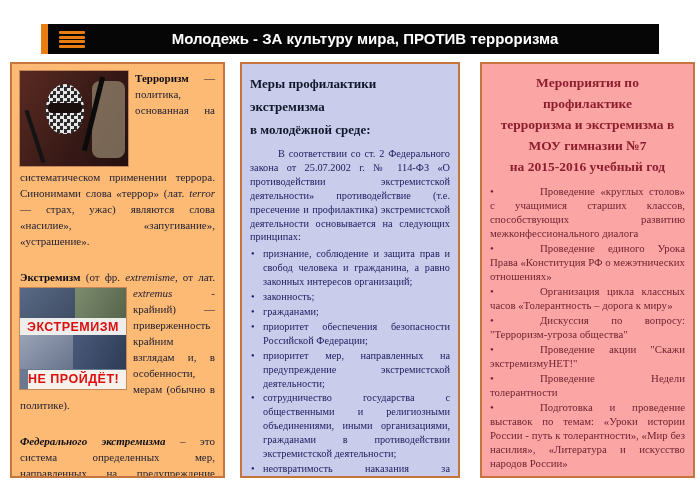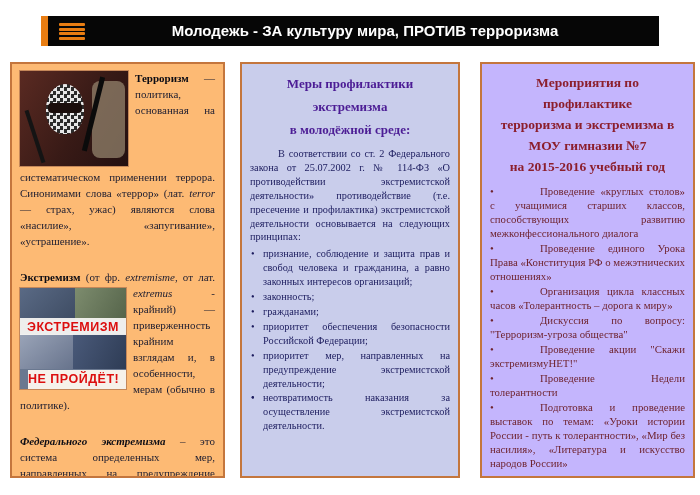--- a/index.html
+++ b/index.html
@@ -1,35 +1,35 @@
 <!DOCTYPE html>
 <html><head>
 <meta charset="utf-8">
 <style>
   html,body{margin:0;padding:0;}
   body{width:700px;height:495px;background:#ffffff;position:relative;overflow:hidden;
        font-family:"Liberation Serif",serif;}
 
   
-  .header{position:absolute;left:41px;top:16px;width:618px;height:30px;background:#060606;}
+  .header{position:absolute;left:41px;top:24px;width:618px;height:30px;background:#060606;}
   .header-accent{position:absolute;left:0;top:0;width:7px;height:30px;background:#e87d12;}
   .hamburger{position:absolute;left:18px;top:7px;width:26px;height:17px;display:flex;
              flex-direction:column;justify-content:space-between;cursor:pointer;}
   .hamburger span{display:block;height:2.8px;background:#e87d12;border-radius:1px;}
   .header-title{position:absolute;left:50px;right:20px;top:0;height:30px;line-height:30px;
                 text-align:center;color:#ffffff;font-family:"Liberation Sans",sans-serif;
                 font-weight:bold;font-size:15px;white-space:nowrap;}
 
   
   .col{position:absolute;top:62px;height:416px;border:2px solid #c4763d;box-sizing:border-box;overflow:hidden;}
   .col1{left:10px;width:215px;background:#fdba74;padding:6px 8px;font-size:11px;line-height:16px;
         color:#1d1d30;text-align:justify;}
   .col2{left:240px;width:220px;background:#c9cdeb;padding:5px 8px;font-size:10.3px;line-height:13.9px;
         color:#1c1c5e;text-align:justify;}
-  .col3{left:480px;width:215px;background:#c4b5fd;padding:6px 8px;font-size:10.8px;line-height:14px;
+  .col3{left:480px;width:215px;background:#fca5a5;padding:6px 8px;font-size:10.8px;line-height:14px;
         color:#6f2430;text-align:justify;}
 
   .b{font-weight:bold;color:#0c0c14;}
   .i{font-style:italic;}
   .bi{font-weight:bold;font-style:italic;color:#0c0c14;}
   p{margin:0;}
   .p-gap{margin-top:20px;}
 
   
   .photo{position:relative;overflow:hidden;box-shadow:0 0 0 1px rgba(90,40,40,.35);}
@@ -49,21 +49,21 @@
   .ex3{left:0;top:46%;width:50%;height:34%;background:linear-gradient(140deg,#9aa4b8,#67738c);}
   .ex4{right:0;top:46%;width:50%;height:34%;background:linear-gradient(115deg,#4a5a7a,#2e3c55);}
   .ex-band1{position:absolute;left:0;top:30%;width:100%;height:17%;background:rgba(250,248,245,.92);
             display:flex;align-items:center;justify-content:center;}
   .ex-band2{position:absolute;left:8px;bottom:0;width:100%;height:19%;background:#f6f1ea;
             display:flex;align-items:center;justify-content:flex-start;}
   .ex-red{color:#dc0f0f;font-family:"Liberation Sans",sans-serif;font-weight:bold;font-size:12.5px;
           letter-spacing:.5px;white-space:nowrap;}
 
   
-  .m-title{text-align:center;font-weight:bold;font-size:13px;color:#4c1d95;line-height:23px;margin:3px 0 6px;}
+  .m-title{text-align:left;font-weight:bold;font-size:13px;color:#0f172a;line-height:23px;margin:3px 0 6px;}
   .m-intro{text-indent:28px;margin-bottom:3px;}
   .m-list{margin:0;padding:0;list-style:none;}
   .m-list li{position:relative;padding-left:13px;margin-bottom:1px;}
   .m-dot{position:absolute;left:1px;top:0;}
 
   
   .r-title{font-weight:bold;font-size:13.5px;color:#8c1f2d;text-align:center;margin:2px 0 7px;}
   .r-title div{line-height:21px;}
   .r-item{margin-bottom:1px;}
   .r-dot{display:inline-block;width:50px;}
@@ -131,21 +131,21 @@
       <li>
       <span class="m-dot">•</span><span>гражданами;</span>
     </li>
       <li>
       <span class="m-dot">•</span><span>приоритет обеспечения безопасности Российской Федерации;</span>
     </li>
       <li>
       <span class="m-dot">•</span><span>приоритет мер, направленных на предупреждение экстремистской деятельности;</span>
     </li>
       <li>
-      <span class="m-dot">•</span>
+      <span class="m-dot">•</span><span>сотрудничество государства с общественными и религиозными объединениями, иными организациями, гражданами в противодействии экстремистской деятельности;</span>
     </li>
       <li>
       <span class="m-dot">•</span><span>неотвратимость наказания за осуществление экстремистской деятельности.</span>
     </li>
     </ul>
 
 </div>
 
 <div class="col col3">
   <div class="r-title">

